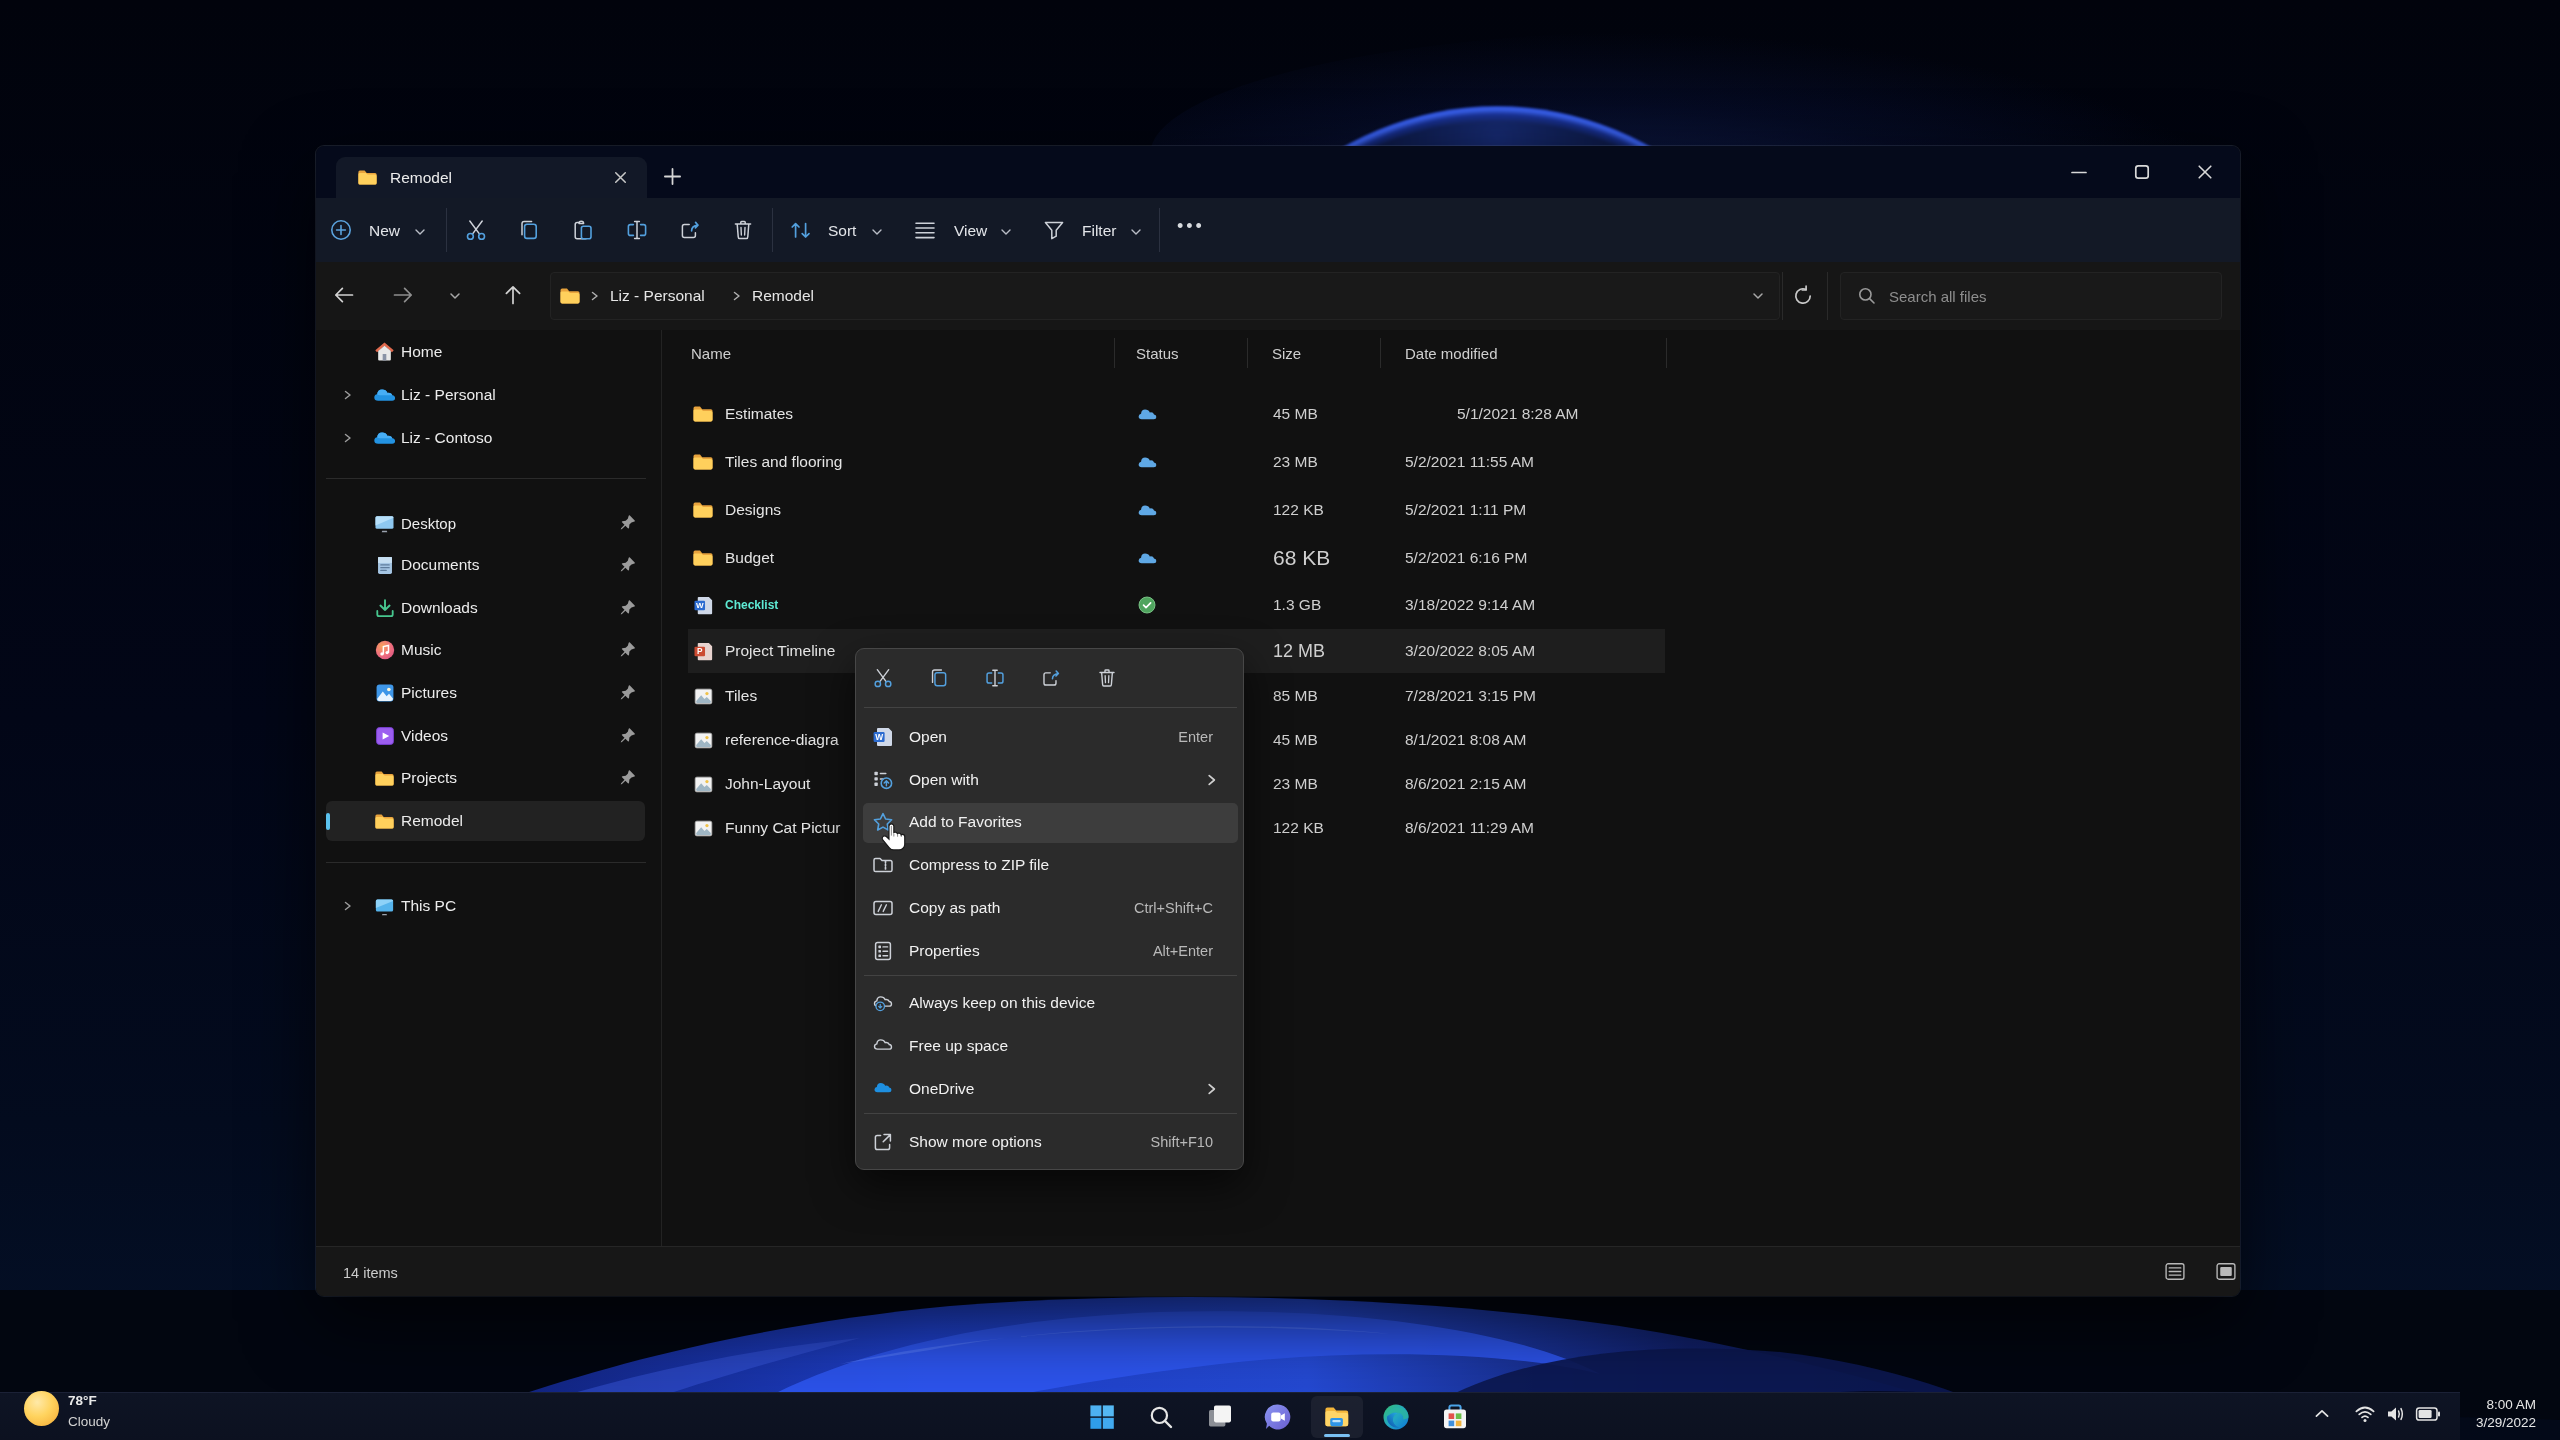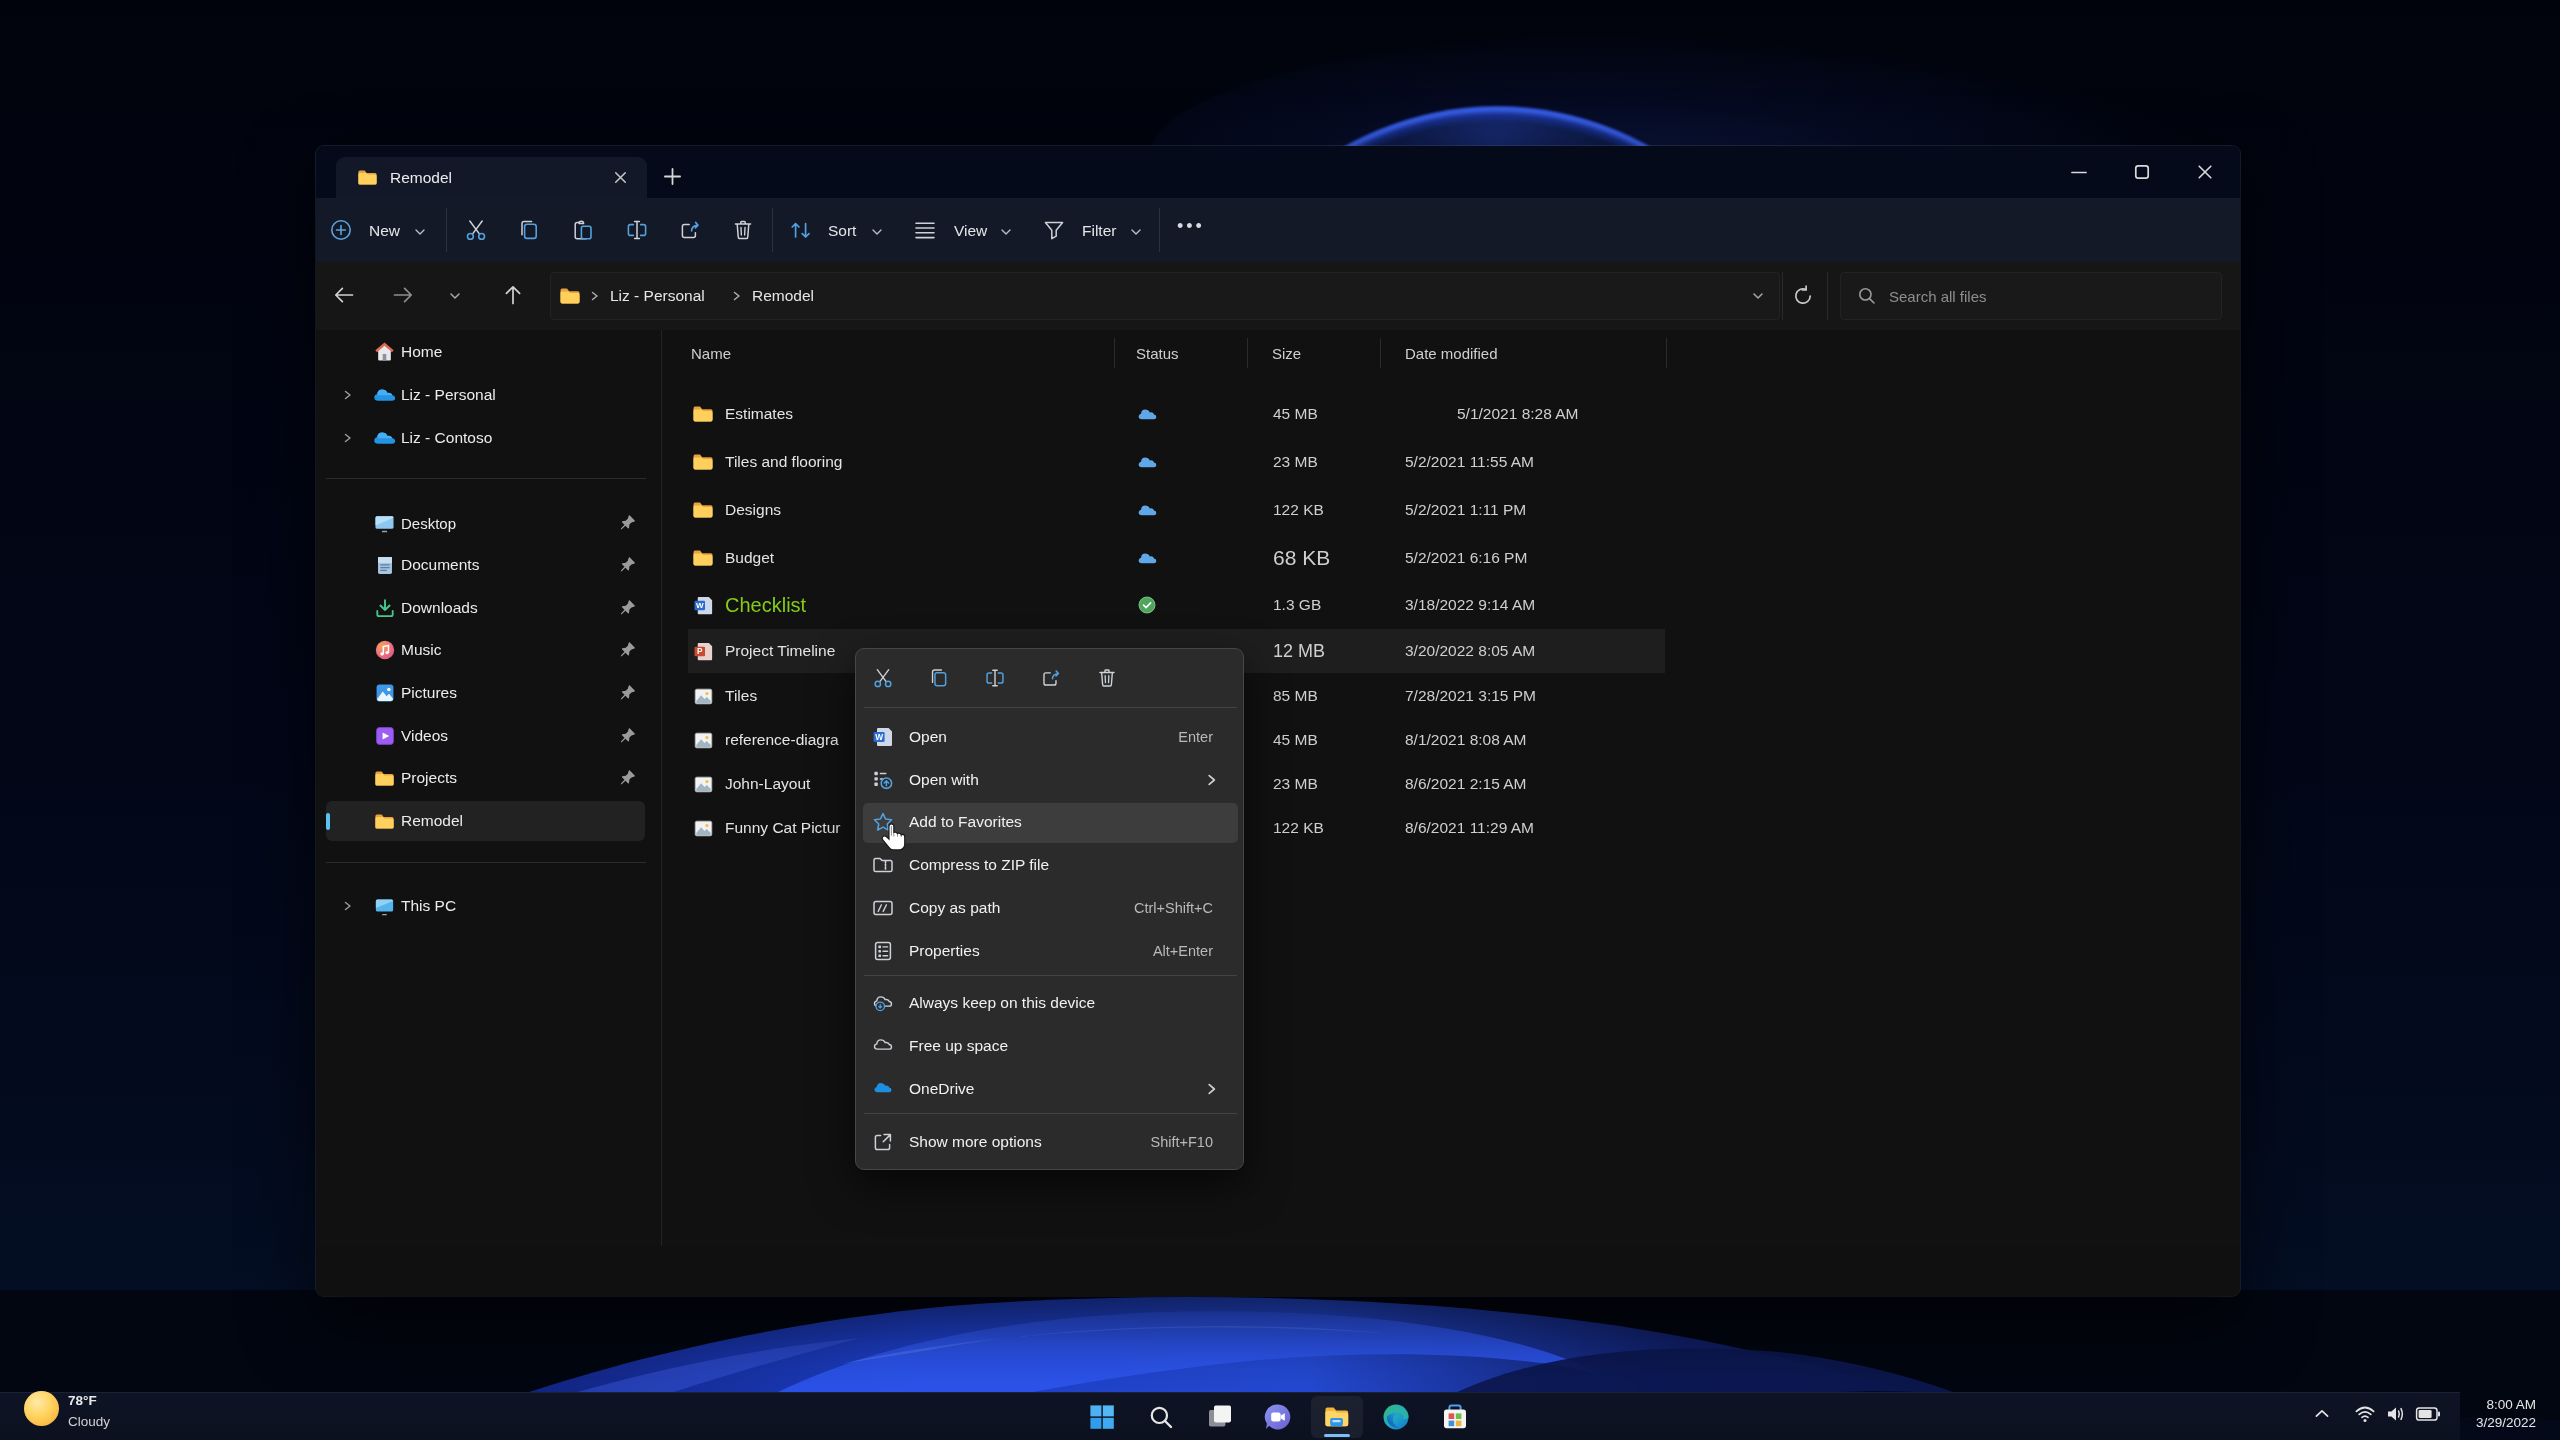--- a/index.html
+++ b/index.html
@@ -391,21 +391,21 @@
         <svg class="abs" style="left:819px;top:220px" width="25" height="17" viewBox="0 0 26 17">
             <path d="M10.5 3.4 Q14 3.4 15.4 6.4 Q15.9 6.2 16.7 6.2 Q19.1 6.2 19.8 8.4 Q22.2 8.8 22.2 11 Q22.2 13.4 19.6 13.4 H7 Q3.8 13.4 3.8 10.6 Q3.8 8.1 6.3 7.7 Q6.7 3.4 10.5 3.4 Z" fill="#5fa8e5"></path>
           </svg>
         <div class="txt vc" style="left:957px;top:228px;font-size:21px;color:#cfcfcf;">68 KB</div>
         <div class="txt vc" style="left:1089px;top:228px;font-size:15.5px;color:#cfcfcf;">5/2/2021 6:16 PM</div>
         <svg class="abs" style="left:376px;top:264px" width="23" height="23" viewBox="0 0 24 24">
             <path d="M7 3 H17.6 L21 6.4 V20 Q21 21 20 21 H7 Q6 21 6 20 V16 H12 V8 H6 V4 Q6 3 7 3 Z" fill="#cfd8e8"></path>
             <rect x="2.6" y="7" width="11" height="10" rx="1.2" fill="#2b6bd0"></rect>
             <text x="8.1" y="14.9" font-family="Liberation Sans" font-size="8.4" font-weight="bold" fill="#ffffff" text-anchor="middle">W</text>
           </svg>
-        <div class="txt vc" style="left:409px;top:275px;font-size:20px;color:#84cc16;">Checklist</div>
+        <div class="txt vc" style="left:409px;top:275px;font-size:12px;color:#5eead4;font-weight:bold;">Checklist</div>
         <svg class="abs" style="left:821px;top:265px" width="20" height="20" viewBox="0 0 22 22">
             <circle cx="11" cy="11" r="8.8" fill="#4fa45e"></circle>
             <circle cx="11" cy="11" r="8.8" fill="none" stroke="#7ec98b" stroke-width="1"></circle>
             <path d="M7.2 11.2 L9.9 13.9 L15 8.6" fill="none" stroke="#ffffff" stroke-width="1.8" stroke-linecap="round" stroke-linejoin="round"></path>
           </svg>
         <div class="txt vc" style="left:957px;top:275px;font-size:15.5px;color:#cfcfcf;">1.3 GB</div>
         <div class="txt vc" style="left:1089px;top:275px;font-size:15.5px;color:#cfcfcf;">3/18/2022 9:14 AM</div>
         <svg class="abs" style="left:376px;top:310px" width="23" height="23" viewBox="0 0 24 24">
             <path d="M7 3 H17.6 L21 6.4 V20 Q21 21 20 21 H7 Q6 21 6 20 V16 H12 V8 H6 V4 Q6 3 7 3 Z" fill="#e8d3cf"></path>
             <rect x="2.6" y="7" width="11" height="10" rx="1.2" fill="#cb4b32"></rect>
@@ -440,20 +440,31 @@
         <div class="txt vc" style="left:1089px;top:454px;font-size:15.5px;color:#cfcfcf;">8/6/2021 2:15 AM</div>
         <svg class="abs" style="left:376px;top:487px" width="23" height="23" viewBox="0 0 24 24">
             <rect x="3.4" y="4.4" width="17.2" height="15.2" rx="1.6" fill="#f2f2f2" stroke="#b9b9b9" stroke-width="1"></rect>
             <circle cx="15.6" cy="8.9" r="1.7" fill="#f0c24a"></circle>
             <path d="M4.4 16.6 L9.6 10.8 L13 14.6 L15.4 12.4 L19.6 16.8 V18 Q19.6 18.8 18.8 18.8 H5.2 Q4.4 18.8 4.4 18 Z" fill="#9fb6c4"></path>
           </svg>
         <div class="txt vc" style="left:409px;top:498px;font-size:15.5px;color:#e4e4e4;">Funny Cat Pictur</div>
         <div class="txt vc" style="left:957px;top:498px;font-size:15.5px;color:#cfcfcf;">122 KB</div>
         <div class="txt vc" style="left:1089px;top:498px;font-size:15.5px;color:#cfcfcf;">8/6/2021 11:29 AM</div>
       </div>
+    </div>
+    <div id="statusbar">
+      <div class="txt vc" style="left:27px;top:26px;font-size:14.5px;color:#cccccc;">14 items</div>
+      <svg class="abs" style="left:1848px;top:14px" width="22" height="21" viewBox="0 0 21 20">
+        <rect x="2" y="2.6" width="17" height="14.8" rx="2" fill="none" stroke="#b9b9b9" stroke-width="1.3"></rect>
+        <path d="M5 6.6 H16 M5 10 H16 M5 13.4 H16" stroke="#b9b9b9" stroke-width="1.3" stroke-linecap="round"></path>
+      </svg>
+      <svg class="abs" style="left:1899px;top:14px" width="22" height="21" viewBox="0 0 21 20">
+        <rect x="2" y="2.6" width="17" height="14.8" rx="2" fill="none" stroke="#b9b9b9" stroke-width="1.3"></rect>
+        <rect x="5" y="5.6" width="11" height="8.8" rx="1" fill="#b9b9b9"></rect>
+      </svg>
     </div>
   </div>
 
   <div id="menu">
 
     <svg class="abs" style="left:15px;top:17px" width="24" height="24" viewBox="0 0 26 26">
       <path d="M6.8 4 L16.2 16.6 M19.2 4 L9.8 16.6" stroke="#cdd1d8" stroke-width="1.5" stroke-linecap="round"></path>
       <circle cx="7.4" cy="19.4" r="2.9" fill="none" stroke="#53a0de" stroke-width="1.6"></circle>
       <circle cx="18.6" cy="19.4" r="2.9" fill="none" stroke="#53a0de" stroke-width="1.6"></circle>
     </svg>

